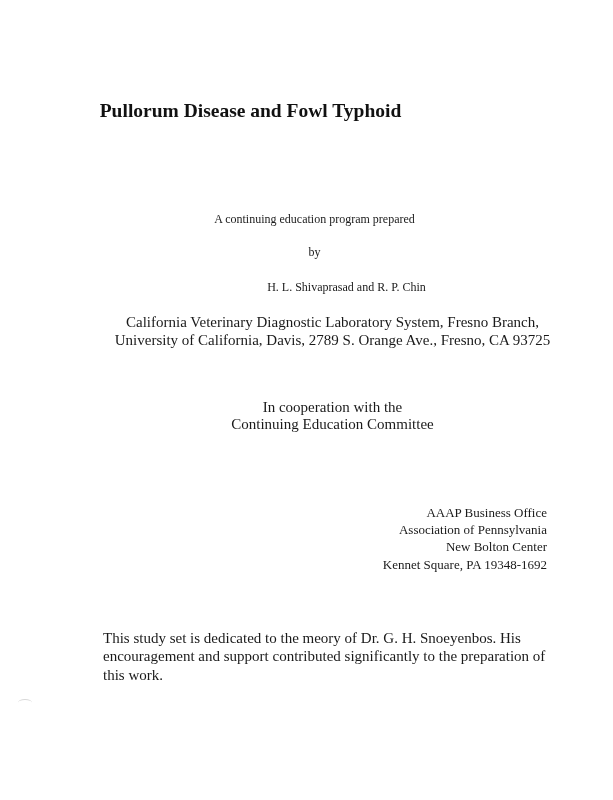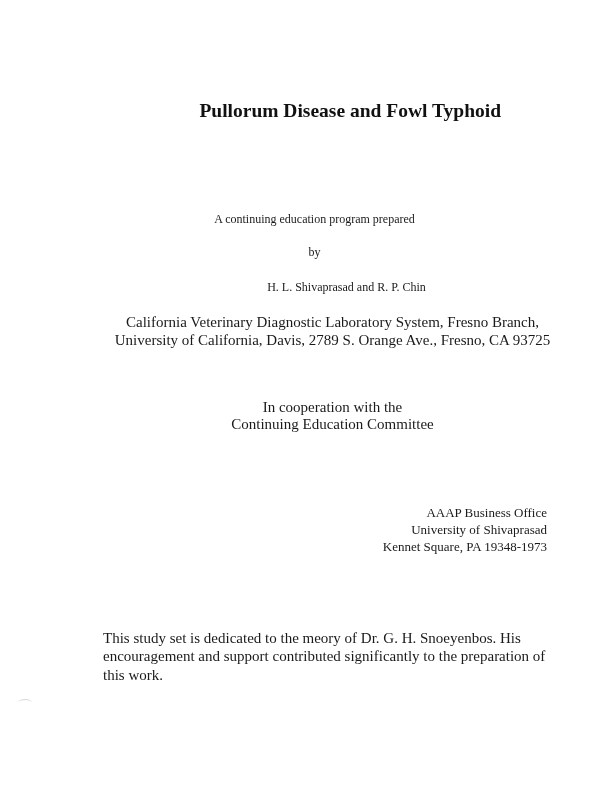--- a/index.html
+++ b/index.html
@@ -32,21 +32,21 @@
     .center {
       left: 0;
       width: 613px;
       text-align: center;
     }
     .title {
       position: absolute;
       top: 100px;
       left: 0;
       width: 501px;
-      text-align: right;
+      text-align: center;
       font-size: 19.5px;
       font-weight: bold;
       line-height: 22px;
       color: #111111;
     }
     .block {
       position: absolute;
       text-align: center;
       font-size: 15px;
       line-height: 17.4px;
@@ -100,22 +100,23 @@
     <div>University of California, Davis, 2789 S. Orange Ave., Fresno, CA  93725</div>
   </div>
 
   <div class="block" style="left:0; width:613px; top:399px;">
     <div>In cooperation with the</div>
     <div>Continuing Education Committee</div>
   </div>
 
   <div class="office">
     <div>AAAP Business Office</div>
-    <div>University of Shivaprasad</div>
-    <div>Kennet Square, PA  19348-1973</div>
+    <div>Association of Pennsylvania</div>
+    <div>New Bolton Center</div>
+    <div>Kennet Square, PA  19348-1692</div>
   </div>
 
   <div class="dedication">
     <div>This study set is dedicated to the meory of Dr. G. H. Snoeyenbos.  His</div>
     <div>encouragement and support contributed significantly to the preparation of</div>
     <div>this work.</div>
   </div>
 
   <div class="smudge"></div>
 </div>

